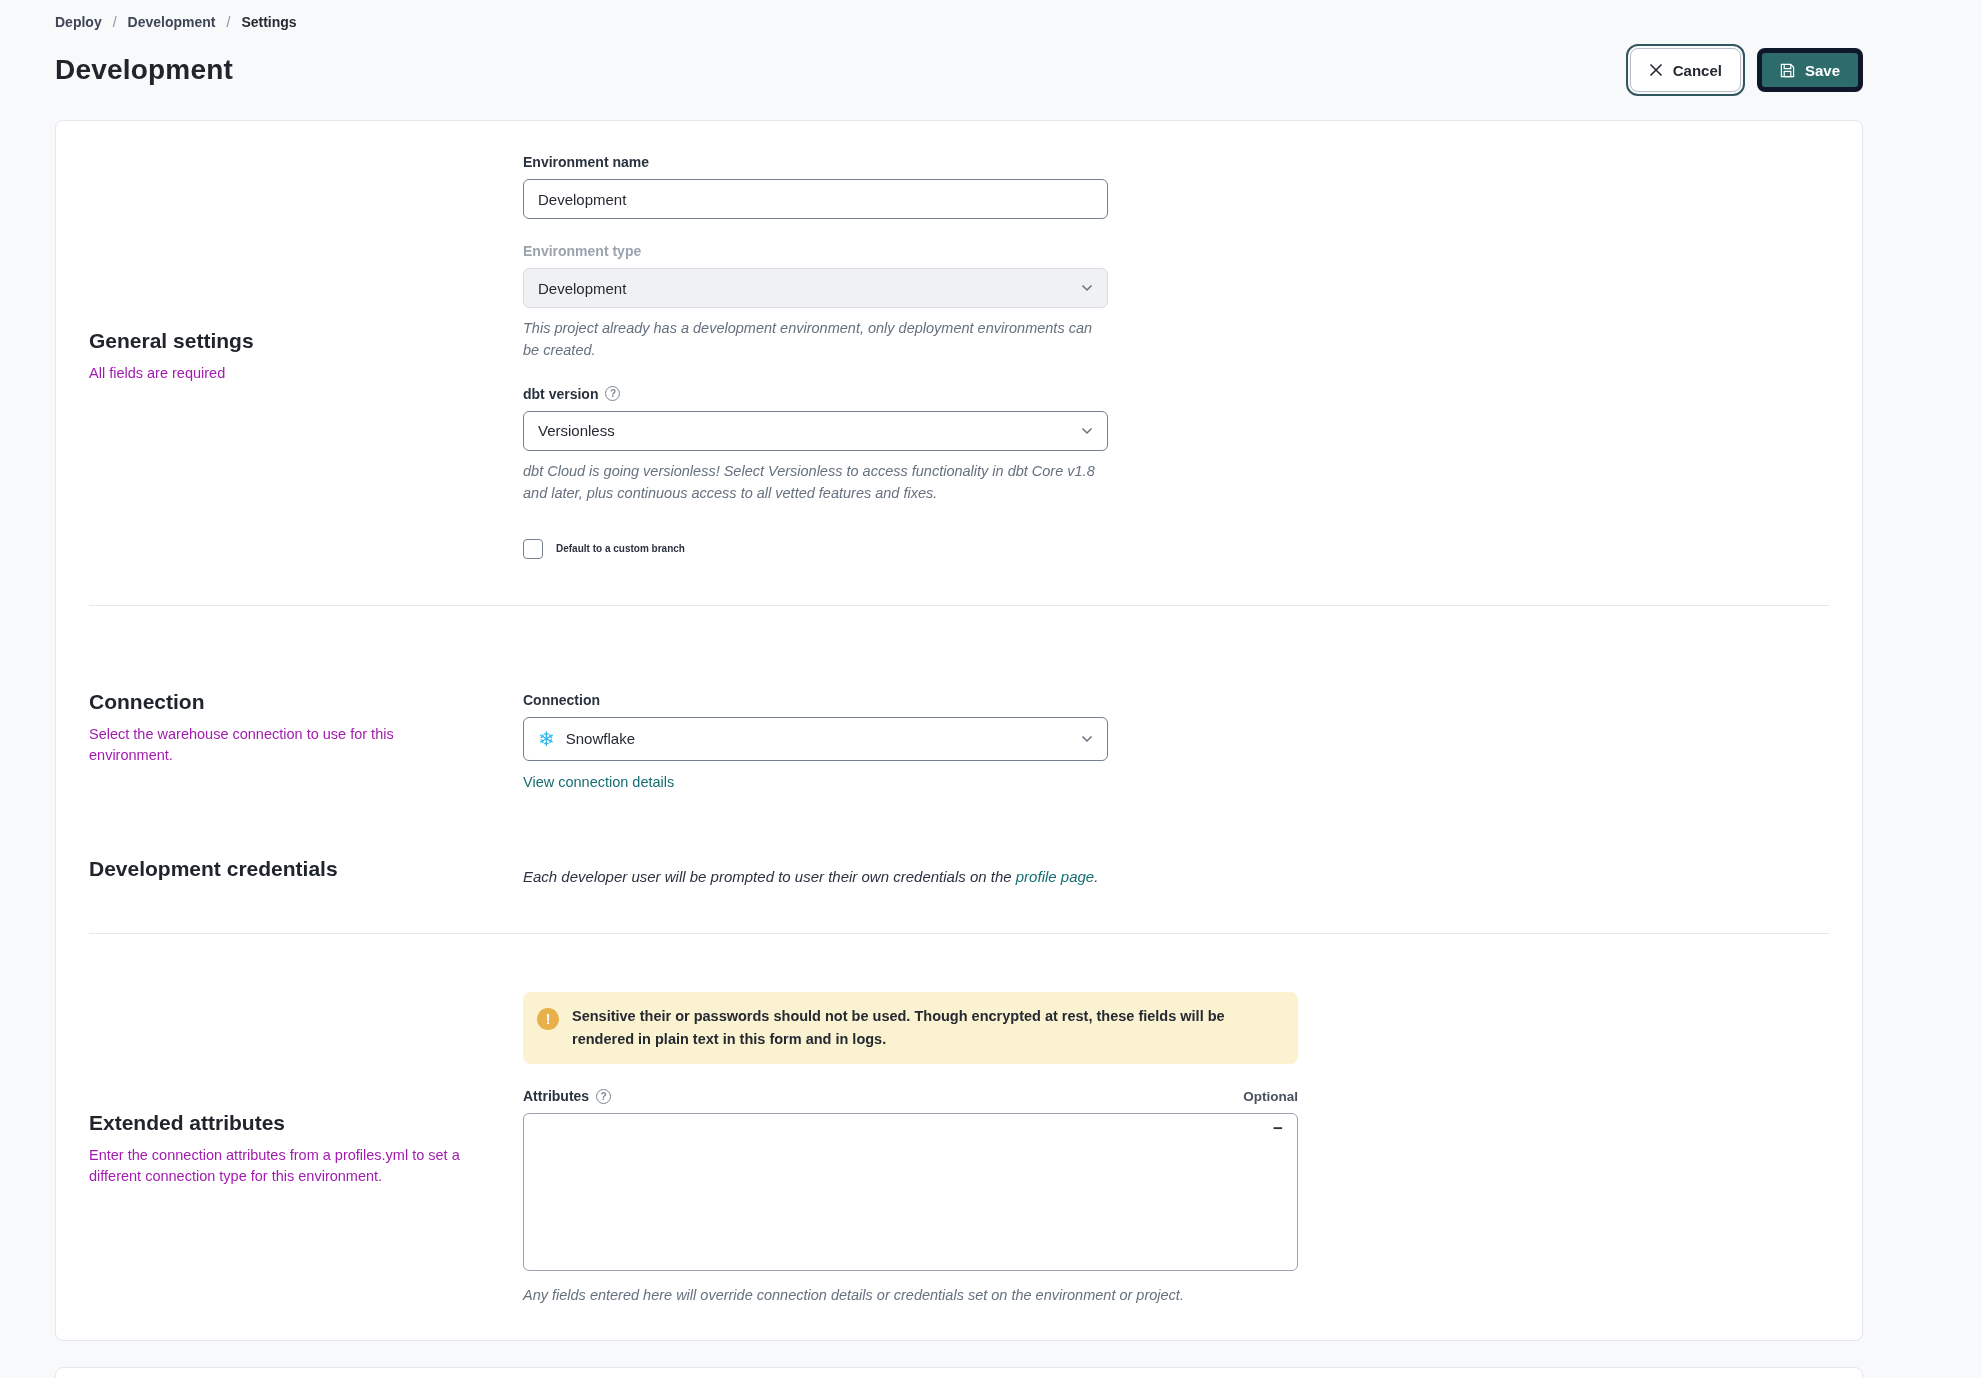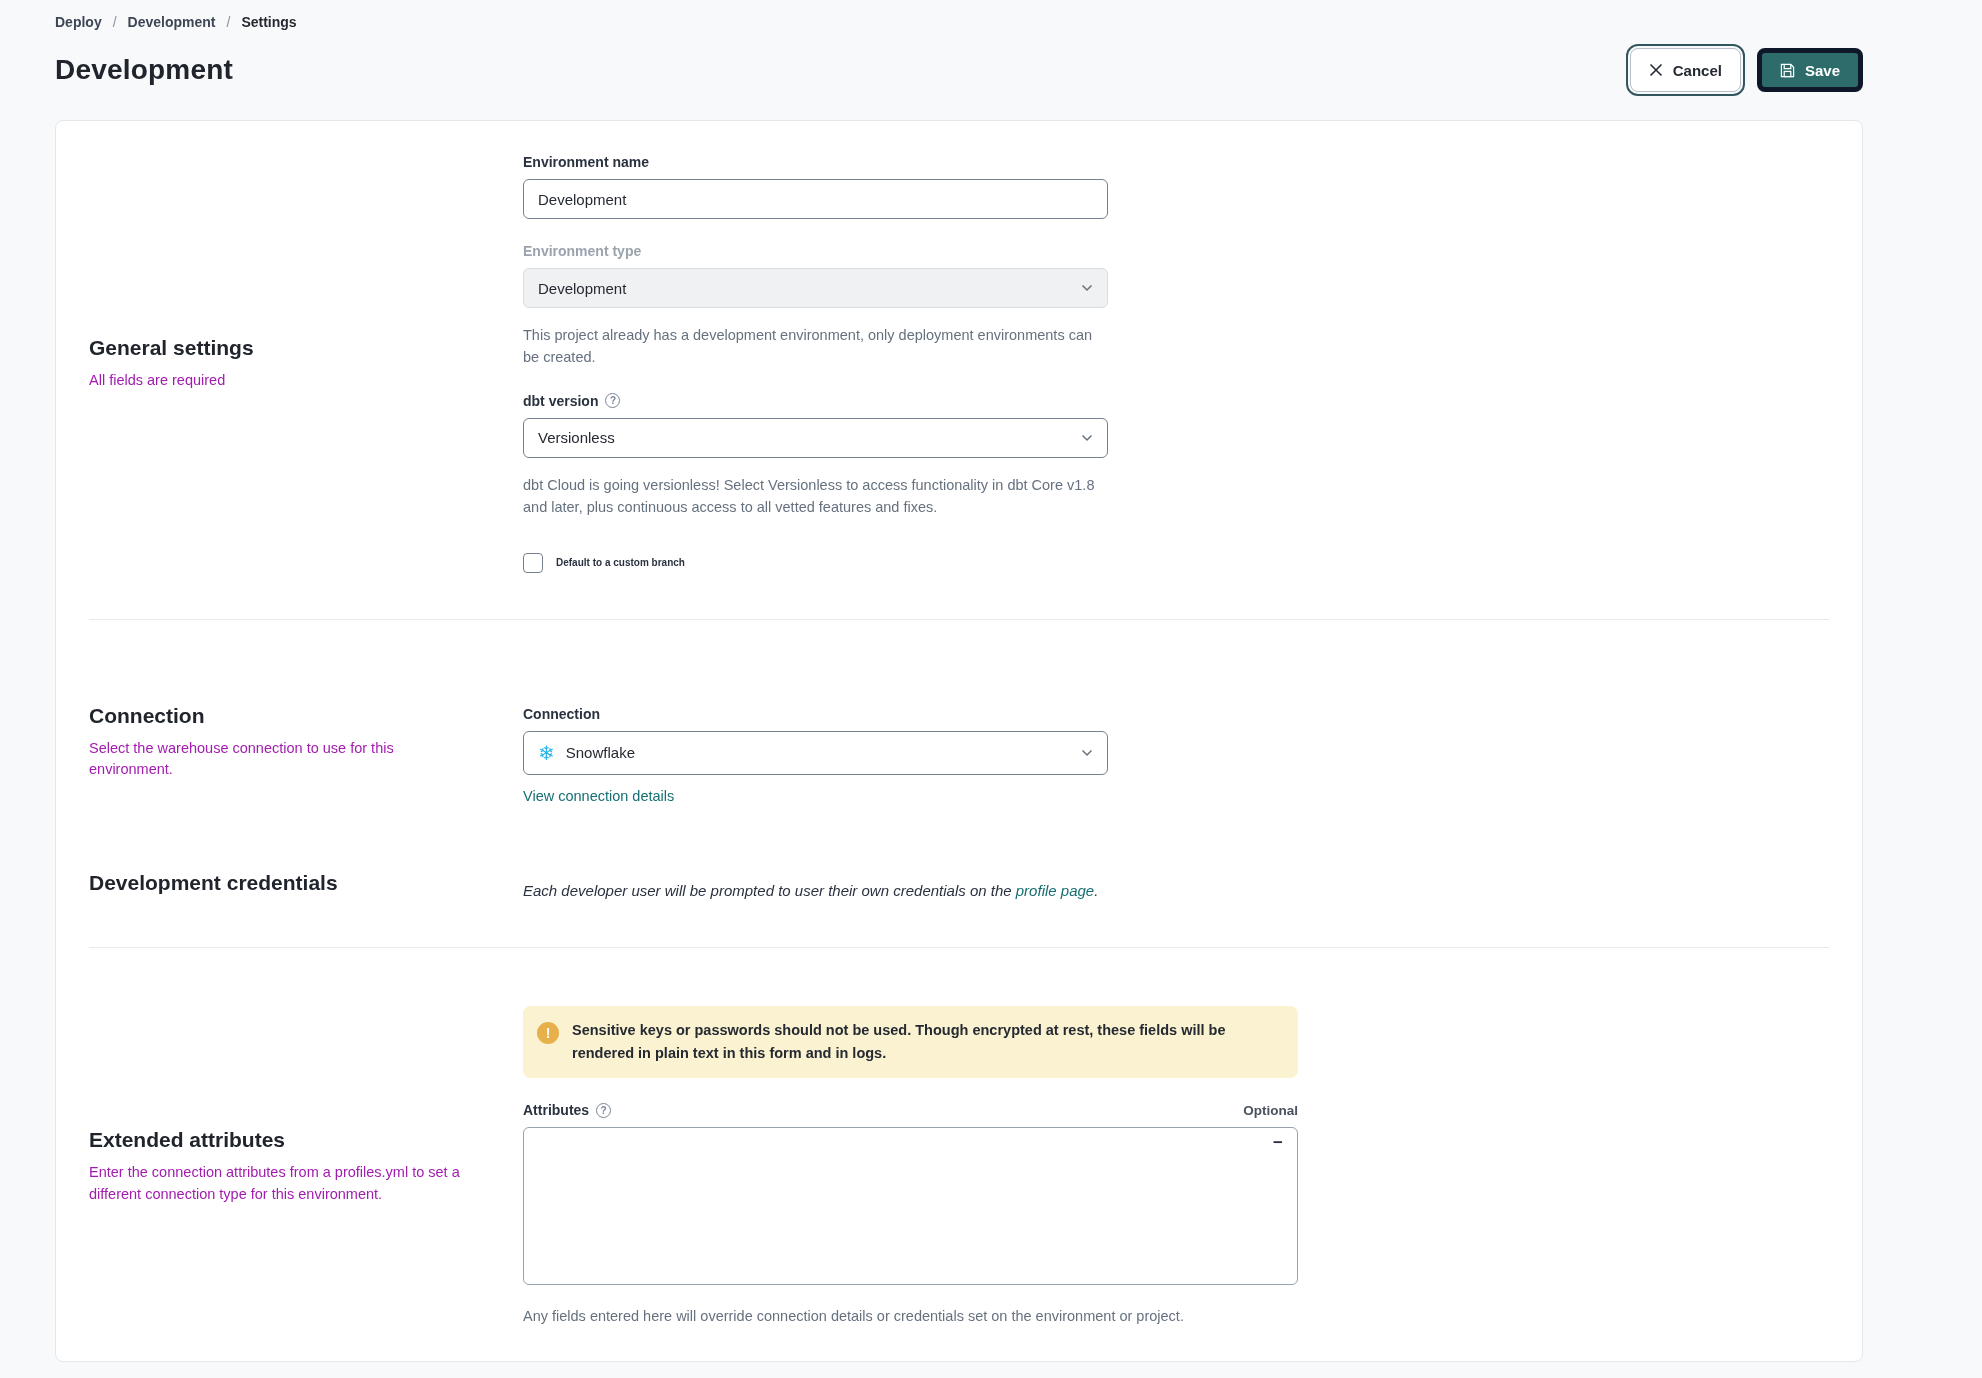--- a/index.html
+++ b/index.html
@@ -42,21 +42,21 @@
   
   .field { width:585px; }
   .flabel { font-size:14px; font-weight:600; color:#2A3240; margin-bottom:9px; display:flex; align-items:center; gap:7px; }
   .flabel.disabled { color:#9AA3AE; }
   .help-icon { width:15px; height:15px; border:1.2px solid #7A8596; border-radius:50%; color:#7A8596; font-size:10px; font-weight:700; display:inline-flex; align-items:center; justify-content:center; }
   .text-input { width:100%; height:40px; border:1px solid #76808F; border-radius:6px; padding:0 14px; font-size:15px; color:#252A32; font-family:inherit; background:#fff; }
   .select { height:40px; border:1px solid #76808F; border-radius:6px; background:#fff; display:flex; align-items:center; gap:11px; padding:0 14px; font-size:15px; color:#252A32; cursor:pointer; }
   .select .chev { margin-left:auto; color:#66717F; display:flex; }
   .select.disabled { background:#F0F1F3; border-color:#D9DCE1; cursor:default; }
   .select.tall { height:44px; }
-  .fhelp { font-size:14.5px; color:#66717F; line-height:1.55; margin-top:16px; }
+  .fhelp { font-size:14.5px; color:#66717F; line-height:1.55; margin-top:9px;font-style:italic; }
   .mt-field { margin-top:24px; }
   .snowflake-glyph { color:#29B5E8; font-size:20px; line-height:1; }
 
   .checkbox-row { display:flex; align-items:center; gap:13px; margin-top:34px; }
   .checkbox { width:20px; height:20px; border:1.5px solid #76808F; border-radius:4px; background:#fff; cursor:pointer; flex-shrink:0; }
   .checkbox-label { font-size:10px; font-weight:700; color:#2A3240; cursor:pointer; }
 
   .link { color:#156E72; font-size:14.5px; cursor:pointer; text-decoration:none; }
   .conn-link { display:inline-block; margin-top:13px; }
 
@@ -193,21 +193,21 @@
     <hr class="divider div-2">
 
     <div class="section">
       <div class="sec-left">
         <h2>Extended attributes</h2>
         <div class="sec-sub">Enter the connection attributes from a profiles.yml to set a different connection type for this environment.</div>
       </div>
       <div class="ext-right">
         <div class="warnbox">
           <span class="warn-icon">!</span>
-          <span class="warn-text">Sensitive keys or passwords should not be used. Though encrypted at rest, these fields will be rendered in plain text in this form and in logs.</span>
+          <span class="warn-text">Sensitive their or passwords should not be used. Though encrypted at rest, these fields will be rendered in plain text in this form and in logs.</span>
         </div>
         <div class="attr-row">
           <div class="flabel" style="margin-bottom:0;">
             <span>Attributes</span>
             <span class="help-icon">?</span>
           </div>
           <span class="optional">Optional</span>
         </div>
         <div class="ta-wrap">
           <textarea class="attr-area" value="" style=""></textarea>

